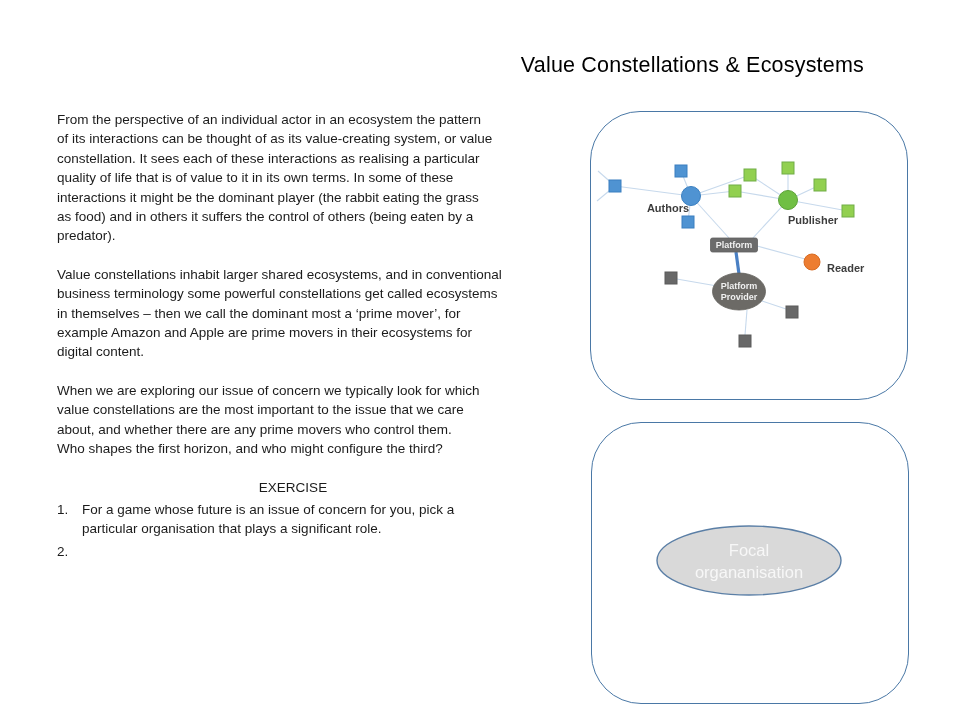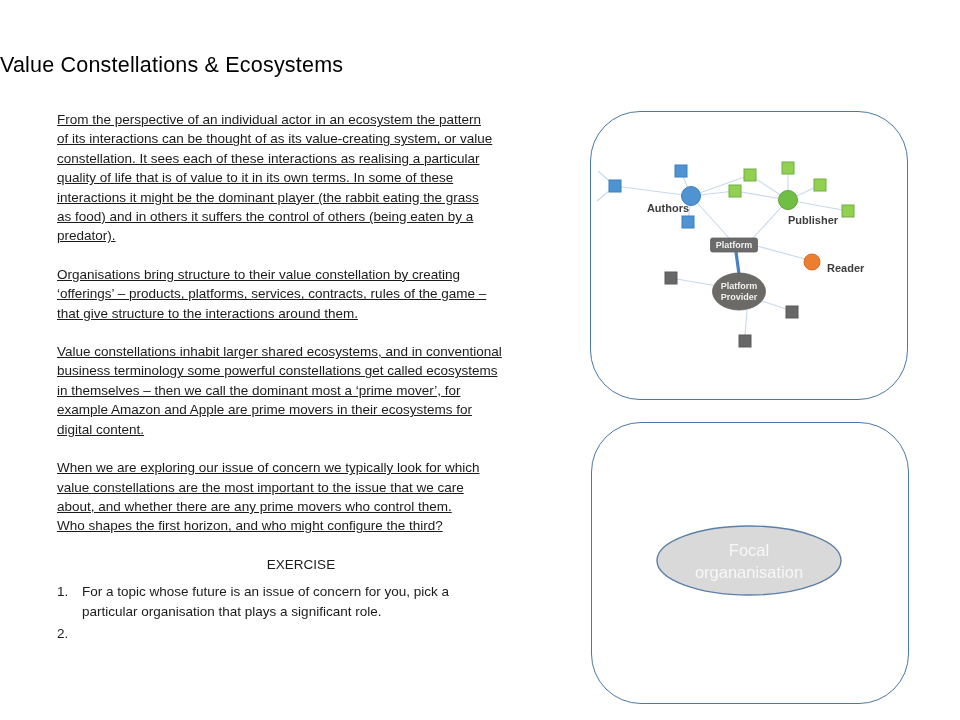--- a/index.html
+++ b/index.html
@@ -1,29 +1,29 @@
 <!DOCTYPE html>
 <html><head>
 <meta charset="utf-8">
 <style>
   html,body { margin:0; padding:0; background:#fff; }
   .slide {
     position:relative; width:960px; height:720px; background:#ffffff;
     font-family:"Liberation Sans", sans-serif; color:#1b1b1b; overflow:hidden;
   }
   .title {
-    position:absolute; left:0; top:53px; width:820px; text-align:left;
-    font-size:21.5px; color:#000; letter-spacing:0.2px;
+    position:absolute; left:0; top:53px; width:820px; text-align:right;
+    font-size:21.5px; color:#000; letter-spacing:0.2px;padding-left:44px;
   }
   .textcol {
     position:absolute; left:57px; top:110px; width:560px;
     font-size:13.5px; line-height:19.4px;
   }
-  .para { white-space:pre-line; margin:0 0 19px 0;text-decoration:underline; }
-  .ex-head { width:472px; text-align:center; margin:8px; }
+  .para { white-space:pre-line; margin:0 0 19px 0; }
+  .ex-head { width:472px; text-align:center; margin:0; }
   .ex-list { margin:0; }
   .ex-item { display:flex; margin-top:3px; }
   .ex-num { width:25px; flex:none; }
   .ex-text { white-space:pre-line; }
   .panel {
     position:absolute; background:#fff; border:1.3px solid #4a78a6; border-radius:50px;
   }
   #panel-top    { left:590px; top:111px; width:316px; height:287px; }
   #panel-bottom { left:591px; top:422px; width:316px; height:280px; }
   svg.overlay { position:absolute; left:0; top:0; pointer-events:none; }
@@ -39,37 +39,34 @@
   <div class="title">Value Constellations &amp; Ecosystems</div>
 
   <div class="textcol">
     <div class="para">From the perspective of an individual actor in an ecosystem the pattern
 of its interactions can be thought of as its value-creating system, or value
 constellation.   It sees each of these interactions as realising a particular
 quality of life that is of value to it in its own terms.   In some of these
 interactions it might be the dominant player (the rabbit eating the grass
 as food) and in others it suffers the control of others (being eaten by a
 predator).</div>
-    <div class="para">Organisations bring structure to their value constellation by creating
-‘offerings’ – products, platforms, services, contracts, rules of the game –
-that give structure to the interactions around them.</div>
     <div class="para">Value constellations inhabit larger shared ecosystems, and in conventional
 business terminology some powerful constellations get called ecosystems
 in themselves – then we call the dominant most a ‘prime mover’, for
 example Amazon and Apple are prime movers in their ecosystems for
 digital content.</div>
     <div class="para">When we are exploring our issue of concern we typically look for which
 value constellations are the most important to the issue that we care
 about, and whether there are any prime movers who control them.
 Who shapes the first horizon, and who might configure the third?</div>
     <div class="ex-head">EXERCISE</div>
     <div class="ex-list">
       <div class="ex-item">
         <span class="ex-num">1.</span>
-        <span class="ex-text">For a topic whose future is an issue of concern for you,  pick a
+        <span class="ex-text">For a game whose future is an issue of concern for you,  pick a
 particular organisation that plays a significant role.</span>
       </div>
       <div class="ex-item">
         <span class="ex-num">2.</span>
       </div>
     </div>
   </div>
 
   <div class="panel" id="panel-top"></div>
   <div class="panel" id="panel-bottom"></div>

